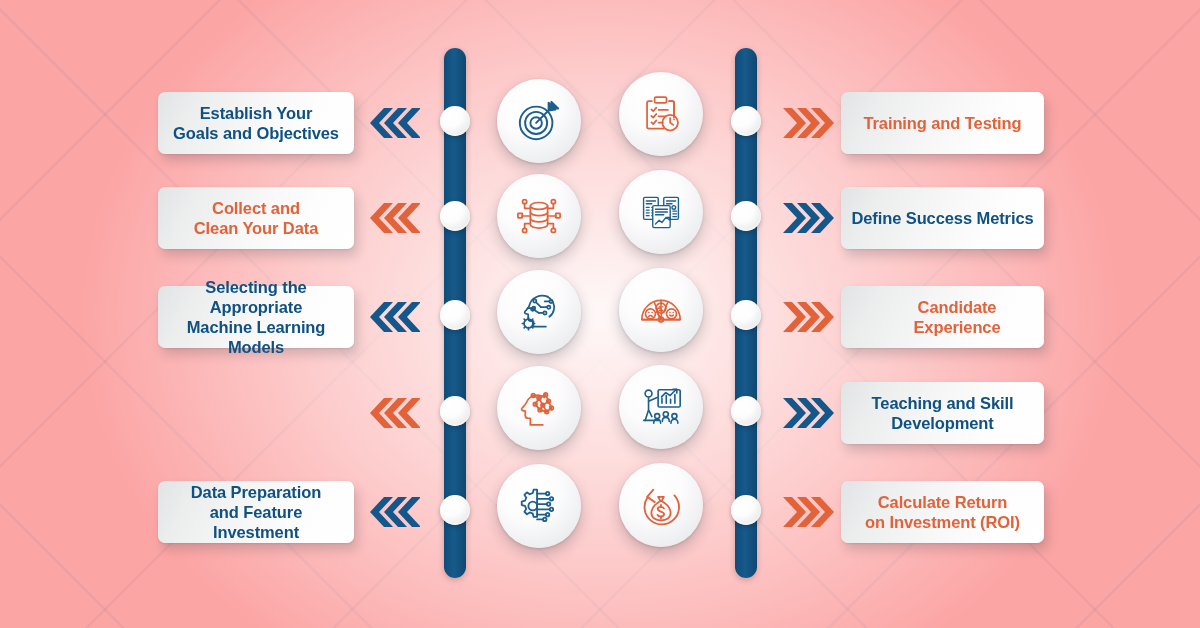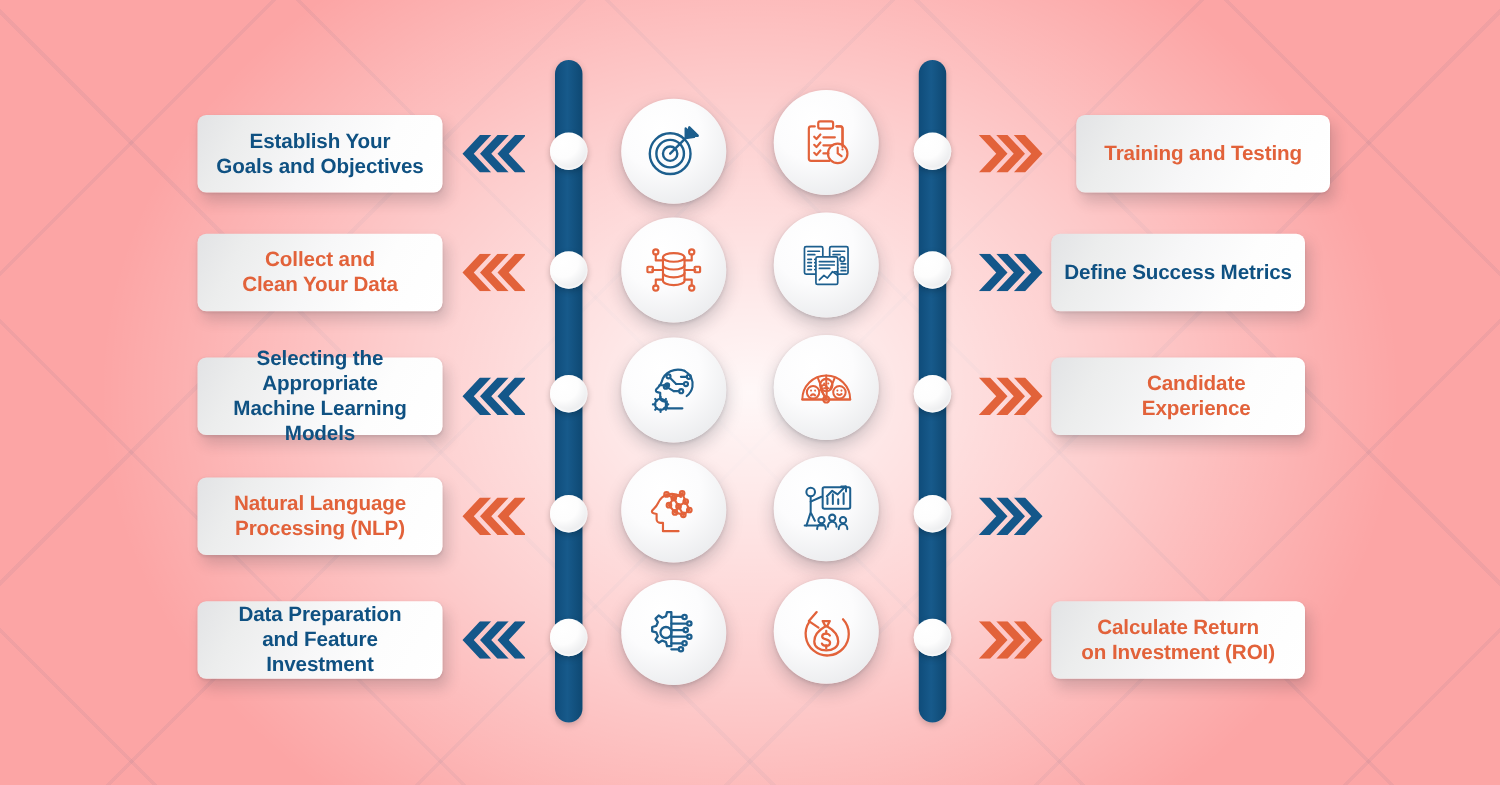--- a/index.html
+++ b/index.html
@@ -159,42 +159,42 @@
   <div class="card card-left" style="left:158px; top:286px; width:196px;">
     <div class="card-text t-blue">Selecting the Appropriate
 Machine Learning Models</div>
   </div>
 
   <div class="card card-left" style="left:158px; top:187px; width:196px;">
     <div class="card-text t-orange">Collect and
 Clean Your Data</div>
   </div>
 
-  <div class="card card-left" style="left:158px; top:382px; width:196px;">
-    <div class="card-text t-orange">Natural Language
-Processing (NLP)</div>
-  </div>
 
   <div class="card card-left" style="left:158px; top:481px; width:196px;">
     <div class="card-text t-blue">Data Preparation
 and Feature Investment</div>
   </div>
 
-  <div class="card card-right" style="left:841px; top:92px; width:203px;margin-left:20px;">
+  <div class="card card-right" style="left:841px; top:92px; width:203px;">
     <div class="card-text t-orange">Training and Testing</div>
   </div>
 
   <div class="card card-right" style="left:841px; top:187px; width:203px;">
     <div class="card-text t-blue">Define Success Metrics</div>
   </div>
 
   <div class="card card-right" style="left:841px; top:286px; width:203px;padding-left:29px;">
     <div class="card-text t-orange">Candidate Experience</div>
   </div>
 
+  <div class="card card-right" style="left:841px; top:382px; width:203px;">
+    <div class="card-text t-blue">Teaching and Skill
+Development</div>
+  </div>
 
   <div class="card card-right" style="left:841px; top:481px; width:203px;">
     <div class="card-text t-orange">Calculate Return
 on Investment (ROI)</div>
   </div>
 
   <div class="chev" style="left:368px; top:108px;">
     <svg width="52" height="30" viewBox="0 0 52 30">
       <g fill="#14578a">
         <path d="M16 0 L25 0 L11 15 L25 30 L16 30 L2 15 Z"></path>

